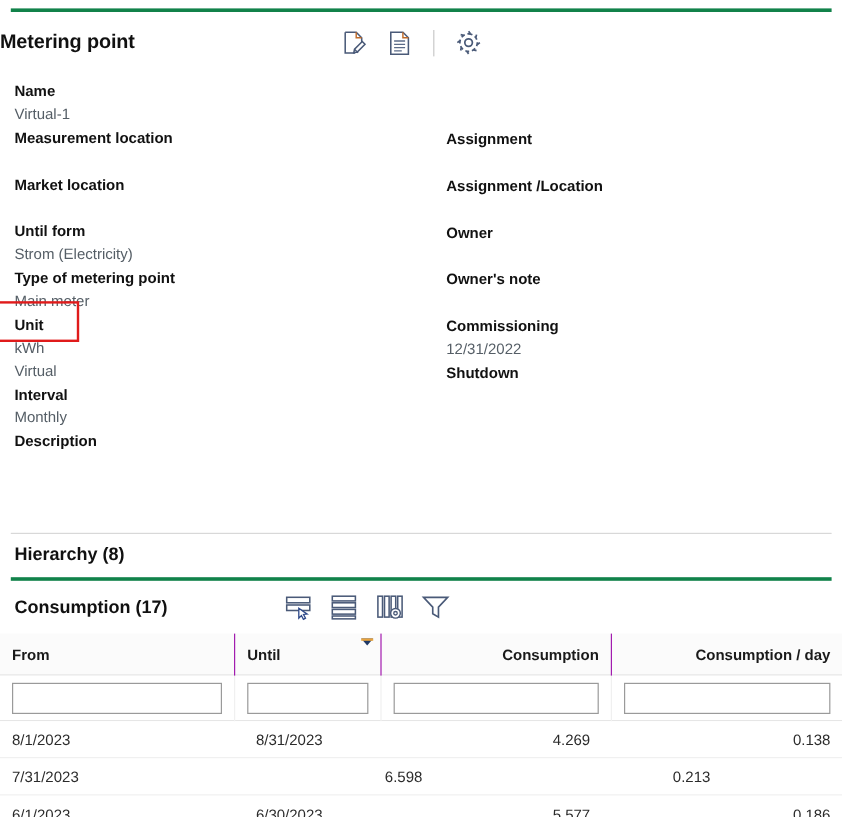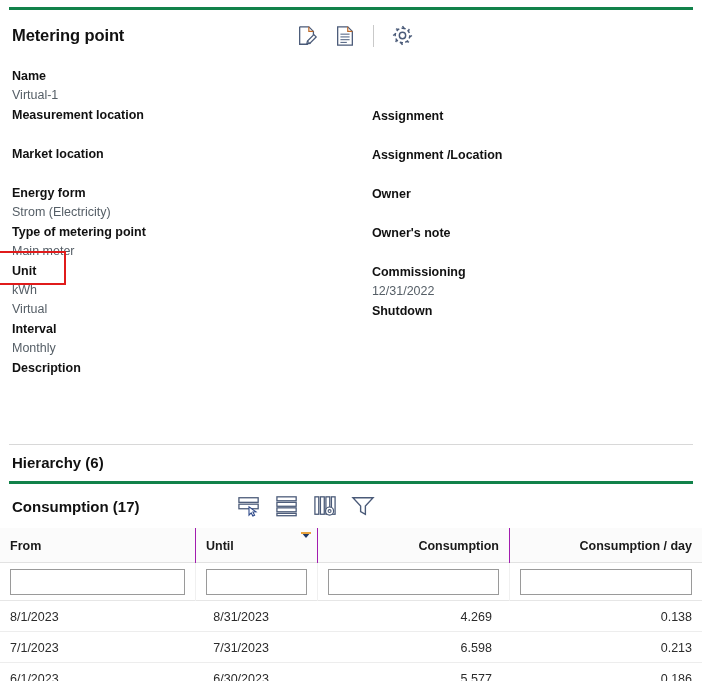--- a/index.html
+++ b/index.html
@@ -19,21 +19,21 @@
     margin: 7px 9px 0 9px;
   }
   .rule-gray {
     height: 1px; background: #d8d8d8;
     margin: 0 9px;
   }
 
   
   .panel-head {
     display: flex; align-items: center;
-    padding: 9px 12px 0 12px;
+    padding: 9px 12px 0 0;
     height: 42px;
   }
   .panel-title {
     font-size: 16.5px; font-weight: bold; letter-spacing: -0.1px;
     color: #111; white-space: nowrap;
   }
   .head-icons {
     display: flex; align-items: center; gap: 12px;
     margin-left: 170px;
   }
@@ -174,21 +174,21 @@
         </div>
         <div class="fld">
           <div class="lbl">Measurement location</div>
           <div class="val empty"></div>
         </div>
         <div class="fld">
           <div class="lbl">Market location</div>
           <div class="val empty"></div>
         </div>
         <div class="fld">
-          <div class="lbl">Energy form</div>
+          <div class="lbl">Until form</div>
           <div class="val">Strom (Electricity)</div>
         </div>
         <div class="fld">
           <div class="lbl">Type of metering point</div>
           <div class="val">Main meter</div>
         </div>
         <div class="fld">
           <div class="lbl">Unit</div>
           <div class="val">kWh</div>
         </div>
@@ -232,21 +232,21 @@
         </div>
       </div>
     </div>
 
     <div class="annot-box" style="left:-6px; top:199px; width:72px; height:34px;"></div>
   </div>
 
   <div class="rule-gray" style="margin-top:47px"></div>
 
   <div class="section-bar">
-    <span>Hierarchy (6)</span>
+    <span>Hierarchy (8)</span>
   </div>
 
   <div class="rule-green" style="margin-top:0"></div>
 
   <div class="section-bar with-icons">
     <span>Consumption (17)</span>
     <span class="sect-icons">
       <span class="icon-btn">
         <svg width="24" height="22" viewBox="0 0 26 24">
           <g fill="none" stroke="#4a5a78" stroke-width="1.4">
@@ -324,21 +324,20 @@
     </div>
 
     <div class="tbody">
       <div class="trow">
         <div class="tc c0">8/1/2023</div>
         <div class="tc c1">8/31/2023</div>
         <div class="tc c2">4.269</div>
         <div class="tc c3">0.138</div>
       </div>
       <div class="trow">
-        <div class="tc c0">7/1/2023</div>
         <div class="tc c1">7/31/2023</div>
         <div class="tc c2">6.598</div>
         <div class="tc c3">0.213</div>
       </div>
       <div class="trow">
         <div class="tc c0">6/1/2023</div>
         <div class="tc c1">6/30/2023</div>
         <div class="tc c2">5.577</div>
         <div class="tc c3">0.186</div>
       </div>

